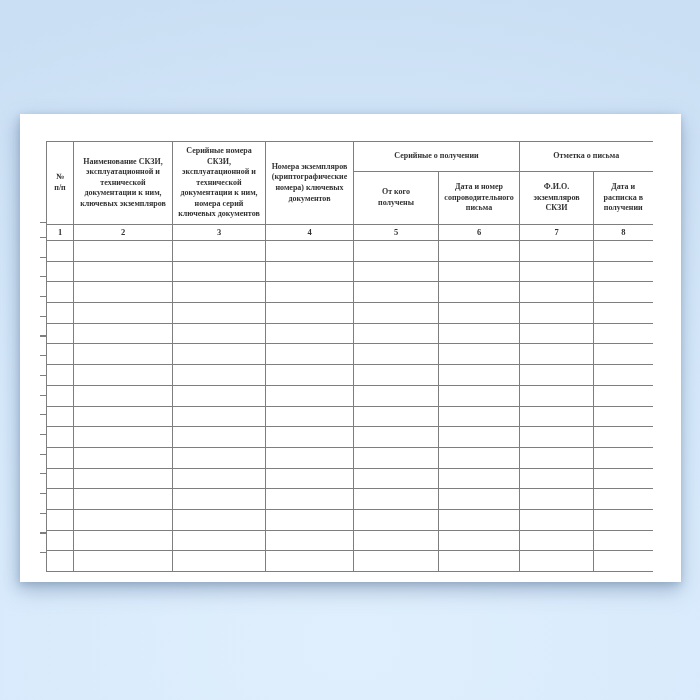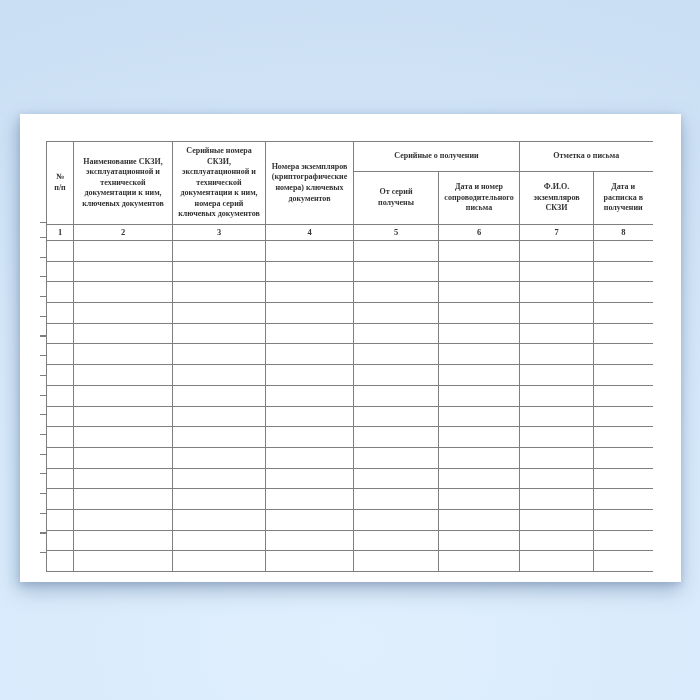--- a/index.html
+++ b/index.html
@@ -99,36 +99,36 @@
         <col style="width:59px">
       </colgroup>
       <thead>
         <tr class="group-row">
           <th rowspan="2">№
 п/п</th>
           <th rowspan="2">Наименование СКЗИ,
 эксплуатационной и
 технической
 документации к ним,
-ключевых документов</th>
+ключевых экземпляров</th>
           <th rowspan="2">Серийные номера СКЗИ,
 эксплуатационной и
 технической
 документации к ним,
 номера серий
 ключевых документов</th>
           <th rowspan="2">Номера экземпляров
 (криптографические
 номера) ключевых
 документов</th>
           <th colspan="2">Серийные о получении</th>
           <th colspan="2">Отметка о письма</th>
         </tr>
         <tr class="sub-row">
-          <th>От серий
+          <th>От кого
 получены</th>
           <th>Дата и номер
 сопроводительного
 письма</th>
           <th>Ф.И.О.
 экземпляров
 СКЗИ</th>
           <th>Дата и
 расписка в
 получении</th>

